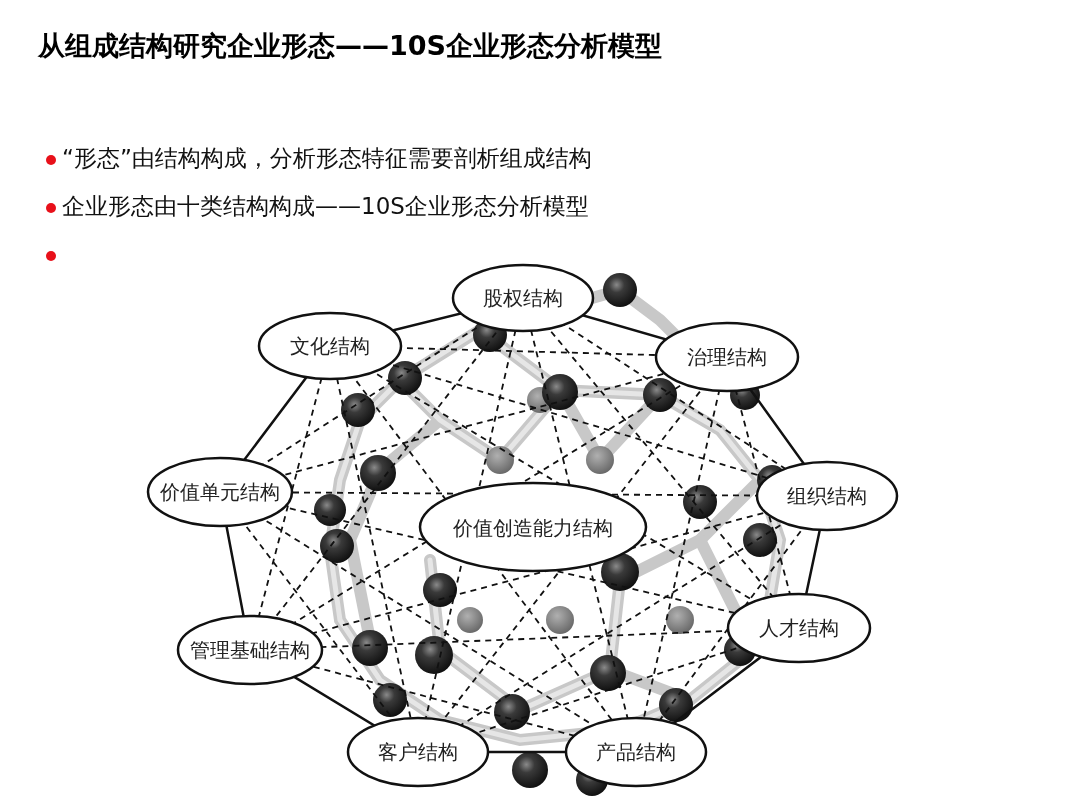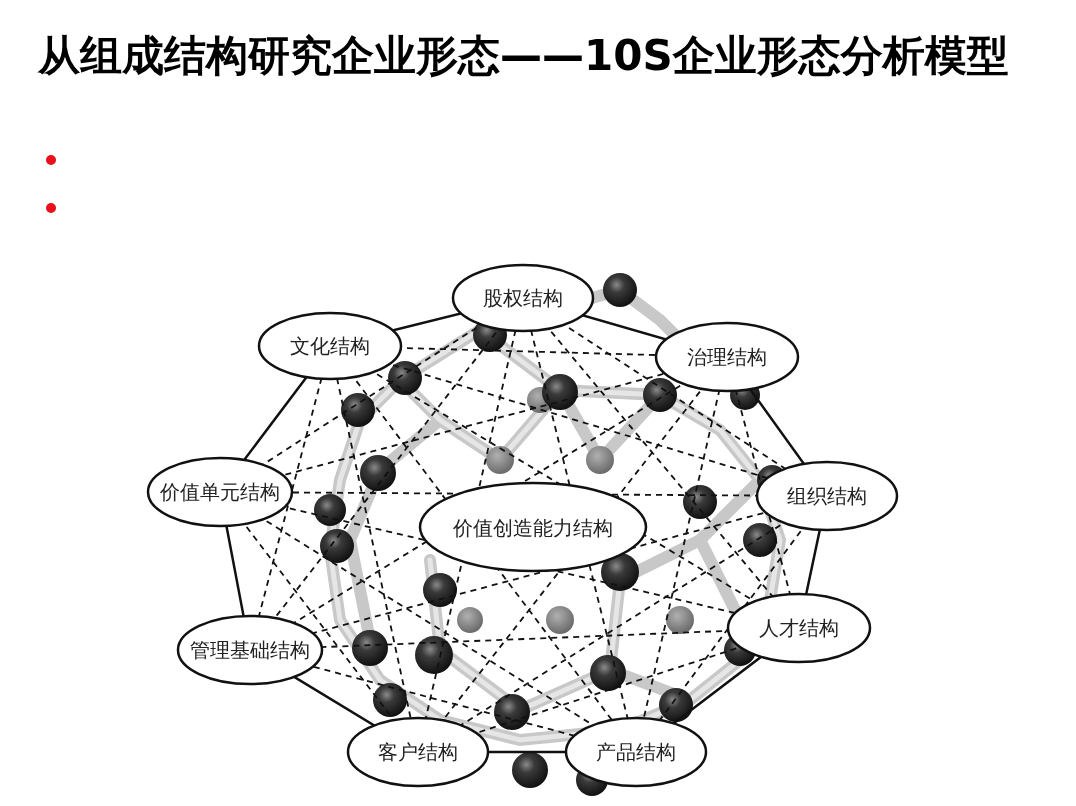--- a/index.html
+++ b/index.html
@@ -1,33 +1,38 @@
 <!DOCTYPE html>
 <html><head>
 <meta charset="utf-8">
 <style>
   html, body { margin:0; padding:0; background:#ffffff; }
   body { width:1076px; height:806px; position:relative; overflow:hidden;
          font-family:"DejaVu Sans", "Liberation Sans", sans-serif; color:#111; }
-  .title { position:absolute; left:38px; top:28px; font-size:42px; font-weight:bold;
+  .title { position:absolute; left:38px; top:28px; font-size:27px; font-weight:bold;
            letter-spacing:0px; color:#000; white-space:nowrap; }
   .bullets { position:absolute; left:46px; top:134px; }
   .bullet { display:flex; align-items:center; height:48px; font-size:23px; white-space:nowrap; color:#111; }
   .dot { width:10px; height:10px; border-radius:50%; background:#e8101a; margin-right:6px; margin-top:4px; }
   .diagram { position:absolute; left:0; top:0; width:1076px; height:806px; }
   .node-label { font-size:20px; fill:#222; font-family:"DejaVu Sans", "Liberation Sans", sans-serif; }
 </style>
 </head>
 <body>
 
 <div class="title">从组成结构研究企业形态——10S企业形态分析模型</div>
 
 <div class="bullets">
   <div class="bullet">
     <span class="dot"></span>
+    <span>“形态”由结构构成，分析形态特征需要剖析组成结构</span>
+  </div>
+  <div class="bullet">
+    <span class="dot"></span>
+    <span>企业形态由十类结构构成——10S企业形态分析模型</span>
   </div>
   <div class="bullet">
     <span class="dot"></span>
   </div>
 </div>
 
 <svg class="diagram" viewBox="0 0 1076 806" xmlns="http://www.w3.org/2000/svg">
   <defs>
     <radialGradient id="ball" cx="40%" cy="35%" r="65%">
       <stop offset="0%" stop-color="#8a8a8a"></stop>

